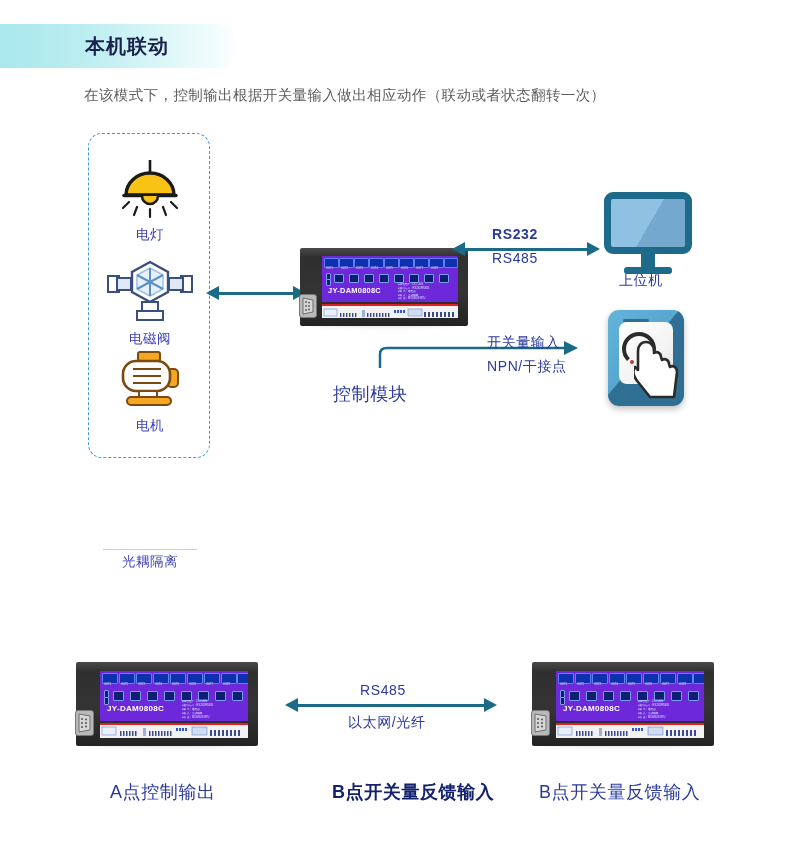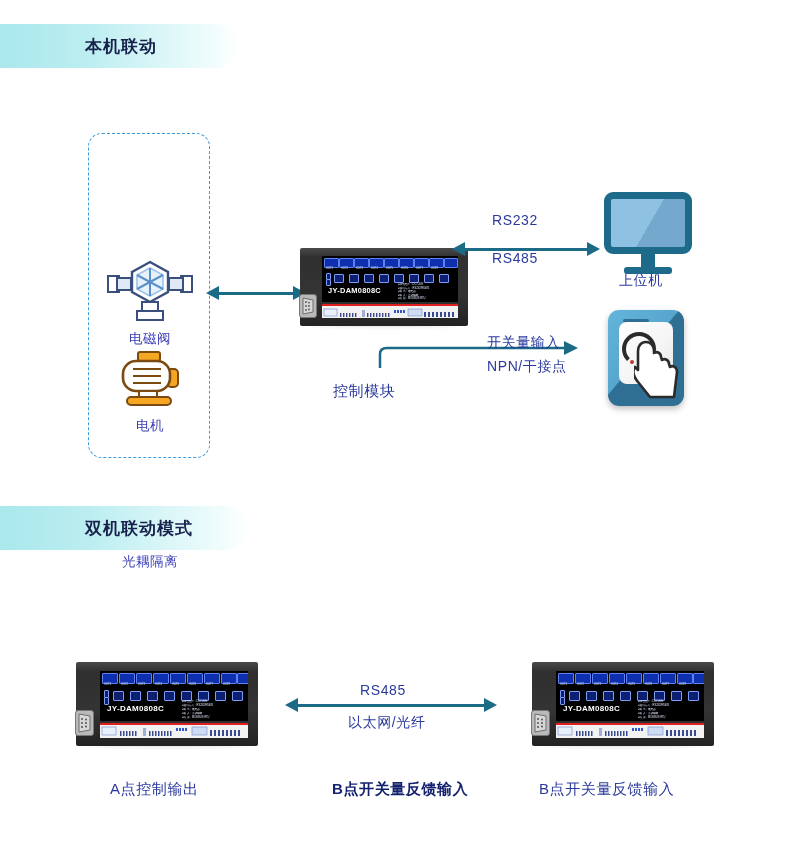--- a/index.html
+++ b/index.html
@@ -14,21 +14,21 @@
   .page{position:relative;width:790px;height:859px;}
 
   
   .pill{
     position:absolute;left:0;height:44px;width:238px;
     background:linear-gradient(90deg,#a9e8ec 0%,#bdeef1 38%,#ddf7f8 70%,#f3fdfd 92%,#ffffff 100%);
     border-radius:0 22px 22px 0;
     display:flex;align-items:center;
   }
   .pill .ptxt{
-    font-size:17px;font-weight:bold;color:#18224c;
+    font-size:20px;font-weight:bold;color:#18224c;
     margin-left:85px;letter-spacing:1px;
     white-space:nowrap;
   }
   .pill.two .ptxt{margin-left:85px;}
 
   
   .para{
     position:absolute;left:84px;width:666px;
     font-size:14.5px;line-height:26px;color:#5c5c5c;
     letter-spacing:.4px;
@@ -91,53 +91,68 @@
   }
 
   
   .module{position:absolute;}
   .mod-body{
     position:absolute;left:0;top:0;width:100%;height:100%;
     background:linear-gradient(180deg,#4a4a4a 0%,#2f2f2f 12%,#343434 55%,#232323 100%);
     border-radius:2px;
   }
   .mod-face{
-    position:absolute;background:#000000;border-radius:1px;overflow:hidden;text-align:right;
+    position:absolute;background:#6d28d9;border-radius:1px;overflow:hidden;text-align:right;
   }
   .mod-face .topstrip{position:absolute;left:0;right:0;top:0;height:34%;}
   .mod-brand{
     position:absolute;color:#ffffff;font-weight:bold;
     font-family:"Liberation Sans","DejaVu Sans",sans-serif;
     white-space:nowrap;letter-spacing:.3px;
   }
   .mod-redline{position:absolute;left:0;right:0;height:1.5px;background:#e02020;}
   .mod-white{position:absolute;left:0;right:0;background:#f2f2f2;}
   .mod-conn{
     position:absolute;background:#b9b9b9;border:1px solid #777;border-radius:2px;
   }
   .mod-shadow{position:absolute;background:rgba(0,0,0,.12);filter:blur(2px);border-radius:50%;}
   .term{position:absolute;background:#0e2fae;border:1px solid #5d82f0;border-radius:1px;}
   .relay{position:absolute;background:#0d1f72;border:1px solid #7e9cf2;border-radius:1px;}
   .tiny{position:absolute;font-size:2.6px;color:#dfe6ff;white-space:nowrap;line-height:3px;}
 
-  .caption{position:absolute;font-size:15px;color:#2b3a9c;letter-spacing:.6px;white-space:nowrap;}
+  .caption{position:absolute;font-size:18px;color:#2b3a9c;letter-spacing:.6px;white-space:nowrap;}
   .caption.b{font-weight:bold;color:#14226e;}
 </style>
 </head>
 <body>
 
 <div class="page">
 
   <div class="pill" style="top:24px;">
     <span class="ptxt">本机联动</span>
   </div>
 
+  <div class="para" style="top:82px;">在该模式下，控制输出根据开关量输入做出相应动作（联动或者状态翻转一次）</div>
 
   <div class="devpanel">
 
+    <div class="devitem" style="top:24px;">
+      <svg width="74" height="62" viewBox="0 0 74 62">
+        <line x1="37" y1="2" x2="37" y2="16" stroke="#1a1a1a" stroke-width="2.6"></line>
+        <path d="M13 37 A24 22 0 0 1 61 37 Z" fill="#f9c315" stroke="#1a1a1a" stroke-width="3.4" stroke-linejoin="round"></path>
+        <line x1="11" y1="37.5" x2="63" y2="37.5" stroke="#1a1a1a" stroke-width="3.4" stroke-linecap="round"></line>
+        <path d="M29 38 a8 8 0 0 0 16 0" fill="#f9c315" stroke="#1a1a1a" stroke-width="2.6"></path>
+        <line x1="16" y1="44" x2="10" y2="50" stroke="#1a1a1a" stroke-width="2.2" stroke-linecap="round"></line>
+        <line x1="24" y1="49" x2="21" y2="57" stroke="#1a1a1a" stroke-width="2.2" stroke-linecap="round"></line>
+        <line x1="37" y1="51" x2="37" y2="59" stroke="#1a1a1a" stroke-width="2.2" stroke-linecap="round"></line>
+        <line x1="50" y1="49" x2="53" y2="57" stroke="#1a1a1a" stroke-width="2.2" stroke-linecap="round"></line>
+        <line x1="58" y1="44" x2="64" y2="50" stroke="#1a1a1a" stroke-width="2.2" stroke-linecap="round"></line>
+      </svg>
+      <div class="devlabel">电灯</div>
+    </div>
 
     <div class="devitem" style="top:124px;">
       <svg width="92" height="66" viewBox="0 0 92 66">
         <rect x="4" y="18" width="11" height="16" fill="#ffffff" stroke="#3b4f7d" stroke-width="2"></rect>
         <rect x="13" y="20" width="14" height="12" fill="#dfe9f6" stroke="#3b4f7d" stroke-width="2"></rect>
         <rect x="77" y="18" width="11" height="16" fill="#ffffff" stroke="#3b4f7d" stroke-width="2"></rect>
         <rect x="65" y="20" width="14" height="12" fill="#dfe9f6" stroke="#3b4f7d" stroke-width="2"></rect>
         <polygon points="46,4 64,14 64,34 46,44 28,34 28,14" fill="#ffffff" stroke="#3b4f7d" stroke-width="2.4"></polygon>
         <polygon points="46,10 59,17 59,31 46,38 33,31 33,17" fill="#e7f1fb" stroke="#9fc4e8" stroke-width="1.6"></polygon>
         <line x1="46" y1="10" x2="46" y2="38" stroke="#5b8fc9" stroke-width="2"></line>
@@ -266,21 +281,21 @@
     </div>
   </div>
 
   <div class="caption" style="left:333px;top:382px;">控制模块</div>
 
   <div class="harrow" style="left:452px;top:240px;width:148px;">
     <div class="line"></div>
       <div class="ah l"></div>
       <div class="ah r"></div>
   </div>
-  <div class="alabel" style="left:492px;top:212px;">RS232</div>
+  <div class="alabel" style="left:492px;top:226px;font-weight:bold;">RS232</div>
   <div class="alabel" style="left:492px;top:250px;">RS485</div>
 
   <div class="monitor" style="left:604px;top:192px;">
     <div class="mon-screen"></div>
     <div class="mon-neck"></div>
     <div class="mon-base"></div>
   </div>
   <div class="alabel" style="left:619px;top:272px;">上位机</div>
 
   <svg style="position:absolute;left:378px;top:306px;width:200px;height:62px;">
@@ -294,23 +309,20 @@
     <div class="tsw-outer"></div>
     <div class="tsw-inner"></div>
     <div class="tsw-bar"></div>
     <div class="tsw-ring"></div>
     <div class="tsw-dot"></div>
     <svg class="hand" viewBox="0 0 46 60">
       <path d="M12 2 C7 2 4 6 4 11 L4 30 L1 27 C-2 31 0 37 4 42 L16 57 L40 57 L43 32 C43 27 39 25 36 27 L35 24 C35 20 31 18 28 20 L27 17 C27 13 23 11 20 13 L20 11 C20 6 17 2 12 2 Z" fill="#ffffff" stroke="#2b2b2b" stroke-width="2.6" stroke-linejoin="round"></path>
     </svg>
   </div>
 
-  <div class="pill two" style="top:506px;width:248px;">
-    <span class="ptxt">双机联动模式</span>
-  </div>
 
 
   <div class="module" style="left:76px;top:662px;width:182px;height:84px;">
     <div class="mod-shadow" style="left:10px;top:78px;width:162px;height:7px;"></div>
     <div class="mod-body"></div>
     <div class="mod-conn" style="left:-1px;top:48px;width:17px;height:24px;border-radius:3px;">
       <svg width="17" height="24" viewBox="0 0 17 24">
           <polygon points="3,3 14,5 14,19 3,21" fill="#d7d7d7" stroke="#6e6e6e" stroke-width="1"></polygon>
       <circle cx="6" cy="8" r="1" fill="#555"></circle>
           <circle cx="10" cy="8.6" r="1" fill="#555"></circle>

